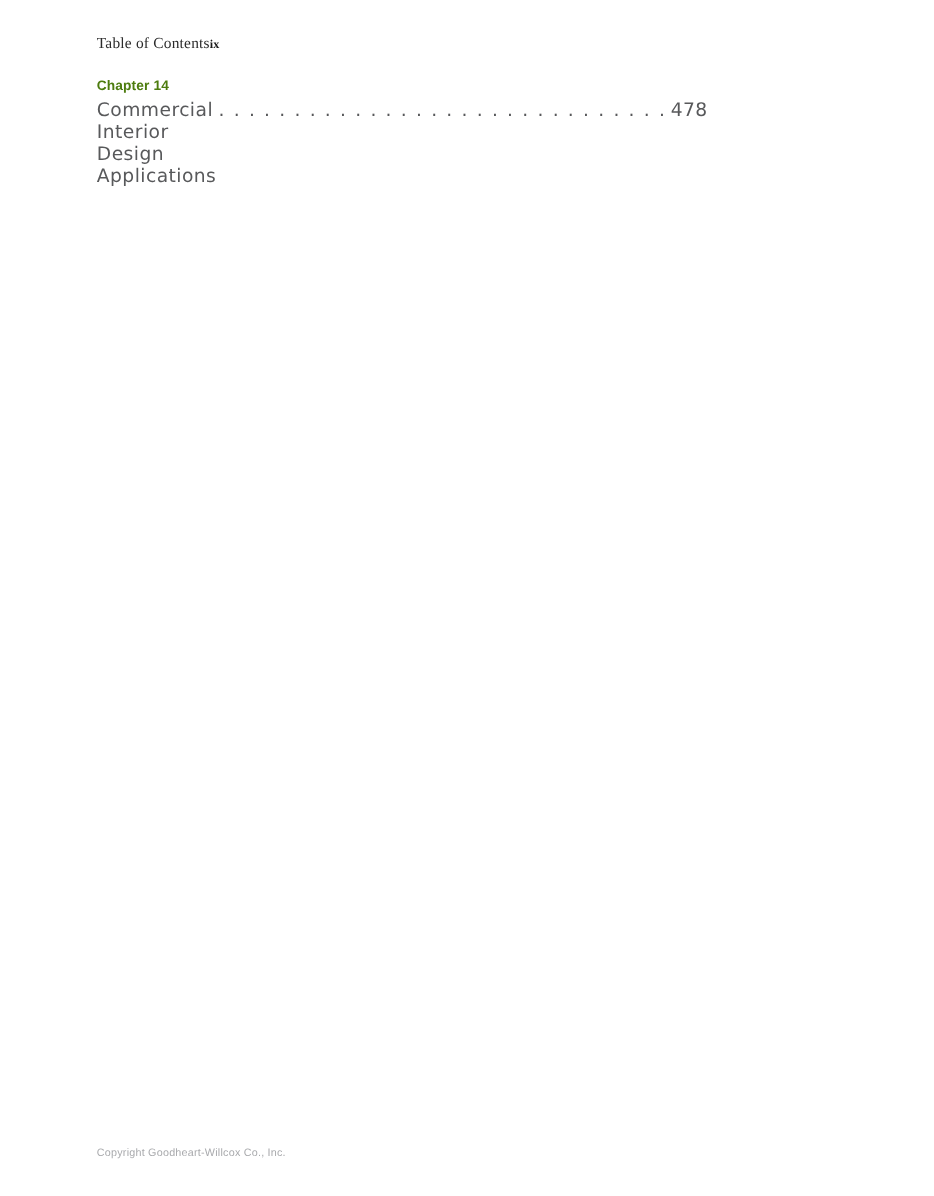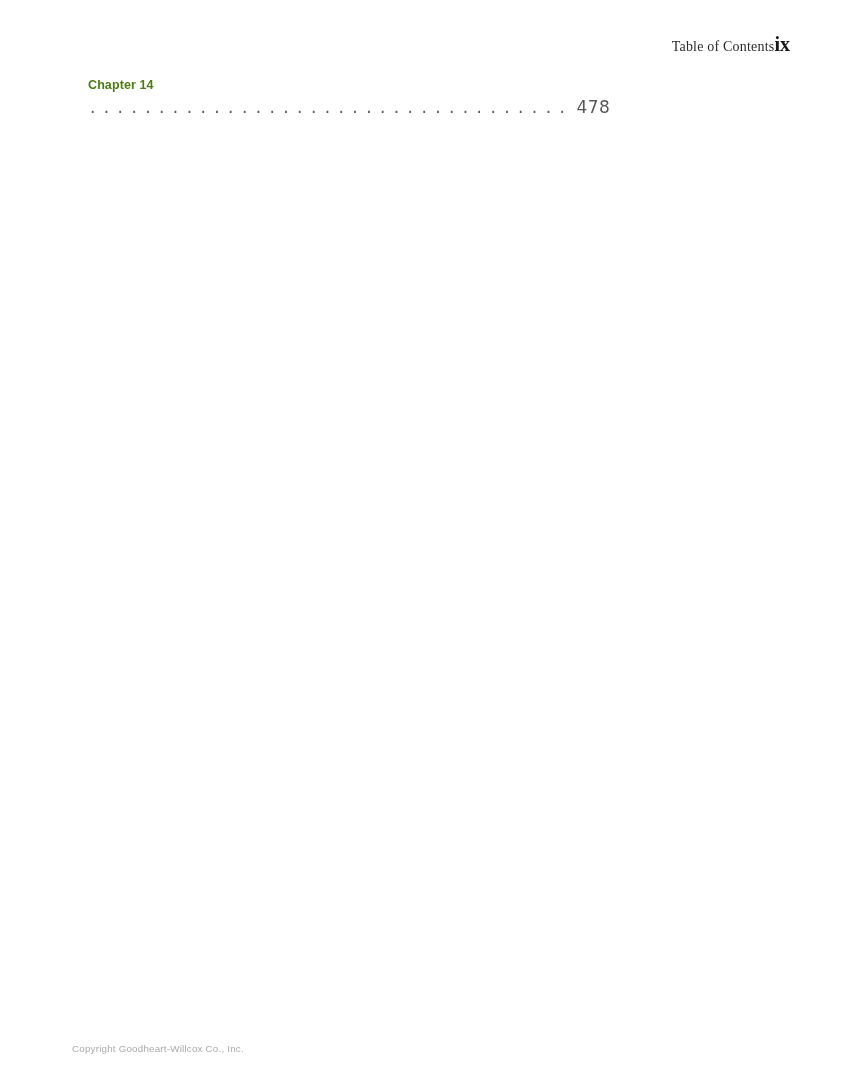--- a/index.html
+++ b/index.html
@@ -2,53 +2,54 @@
 <html><head>
 <meta charset="utf-8">
 <style>
   * { margin:0; padding:0; box-sizing:border-box; }
   html,body { width:849px; height:1087px; background:#ffffff; overflow:hidden;
     font-family:"Liberation Sans", sans-serif; }
   .page { position:relative; width:849px; height:1087px; background:#fff; }
   .content { position:absolute; left:88px; top:33px; width:702px; }
 
   
-  .header-row { display:flex; justify-content:flex-end; align-items:baseline; margin-bottom:22px; }
+  .header-row { display:flex; justify-content:flex-start; align-items:baseline; margin-bottom:22px; }
   .doc-title { font-family:"Liberation Serif","DejaVu Serif",serif; font-size:14px; color:#2b2b2b; letter-spacing:.2px; }
-  .folio { font-family:Liberation Serif, serif; font-weight:bold; font-size:20px; color:#1a1a1a; }
+  .folio { font-family:Liberation Serif, serif; font-weight:bold; font-size:11px; color:#1a1a1a; }
 
   
   .row { display:flex; align-items:baseline; }
   .leader { flex:1 1 auto; overflow:hidden; white-space:nowrap; margin:0 5px 0 3px; }
   .leader::after { content:". . . . . . . . . . . . . . . . . . . . . . . . . . . . . . . . . . . . . . . . . . . . . . . . . . . . . . . . . . . . . . . . . . . . . . . . . . . . . . . . . . . . . . . . . . . . . . . . . . . . . . . . . . . . . . . . . . . . . . . . . . . . . . . . . . . . . . . . . . . ."; }
 
   
   .toc-section { margin-top:13px; }
   .chapter-label { font-size:12.5px; font-weight:bold; color:#4d7c0f; margin-bottom:5px; letter-spacing:.1px; }
   .title-row { font-family:"DejaVu Sans",sans-serif; font-size:17px; color:#58595b; letter-spacing:.4px; margin-bottom:7px; }
   .title-row .leader { margin:0 2px; }
   .title-row .leader::after { letter-spacing:1.5px; }
   .title-row .page { color:#58595b; }
 
   
-  .footer { position:absolute; left:72px; top:1043px; font-size:9.8px; color:#a9aaad; letter-spacing:.2px; }
+  .footer { position:absolute; left:88px; top:1043px; font-size:9.8px; color:#a9aaad; letter-spacing:.2px; }
 </style>
 </head>
 <body>
 
 <div class="page">
   <div class="content">
     <div class="header-row">
       <span class="doc-title">Table of Contents</span>
       <span class="folio">ix</span>
     </div>
     <div id="toc-sections">
         <section class="toc-section section-chapter">
           <div class="chapter-label">Chapter 14</div>
           <div class="row title-row">
+            <span class="label">Commercial Interior Design Applications</span>
             <span class="leader"></span>
             <span class="page">478</span>
           </div>
         </section>
       </div>
   </div>
   <div class="footer">Copyright Goodheart-Willcox Co., Inc.</div>
 </div>
 
 </body></html>

